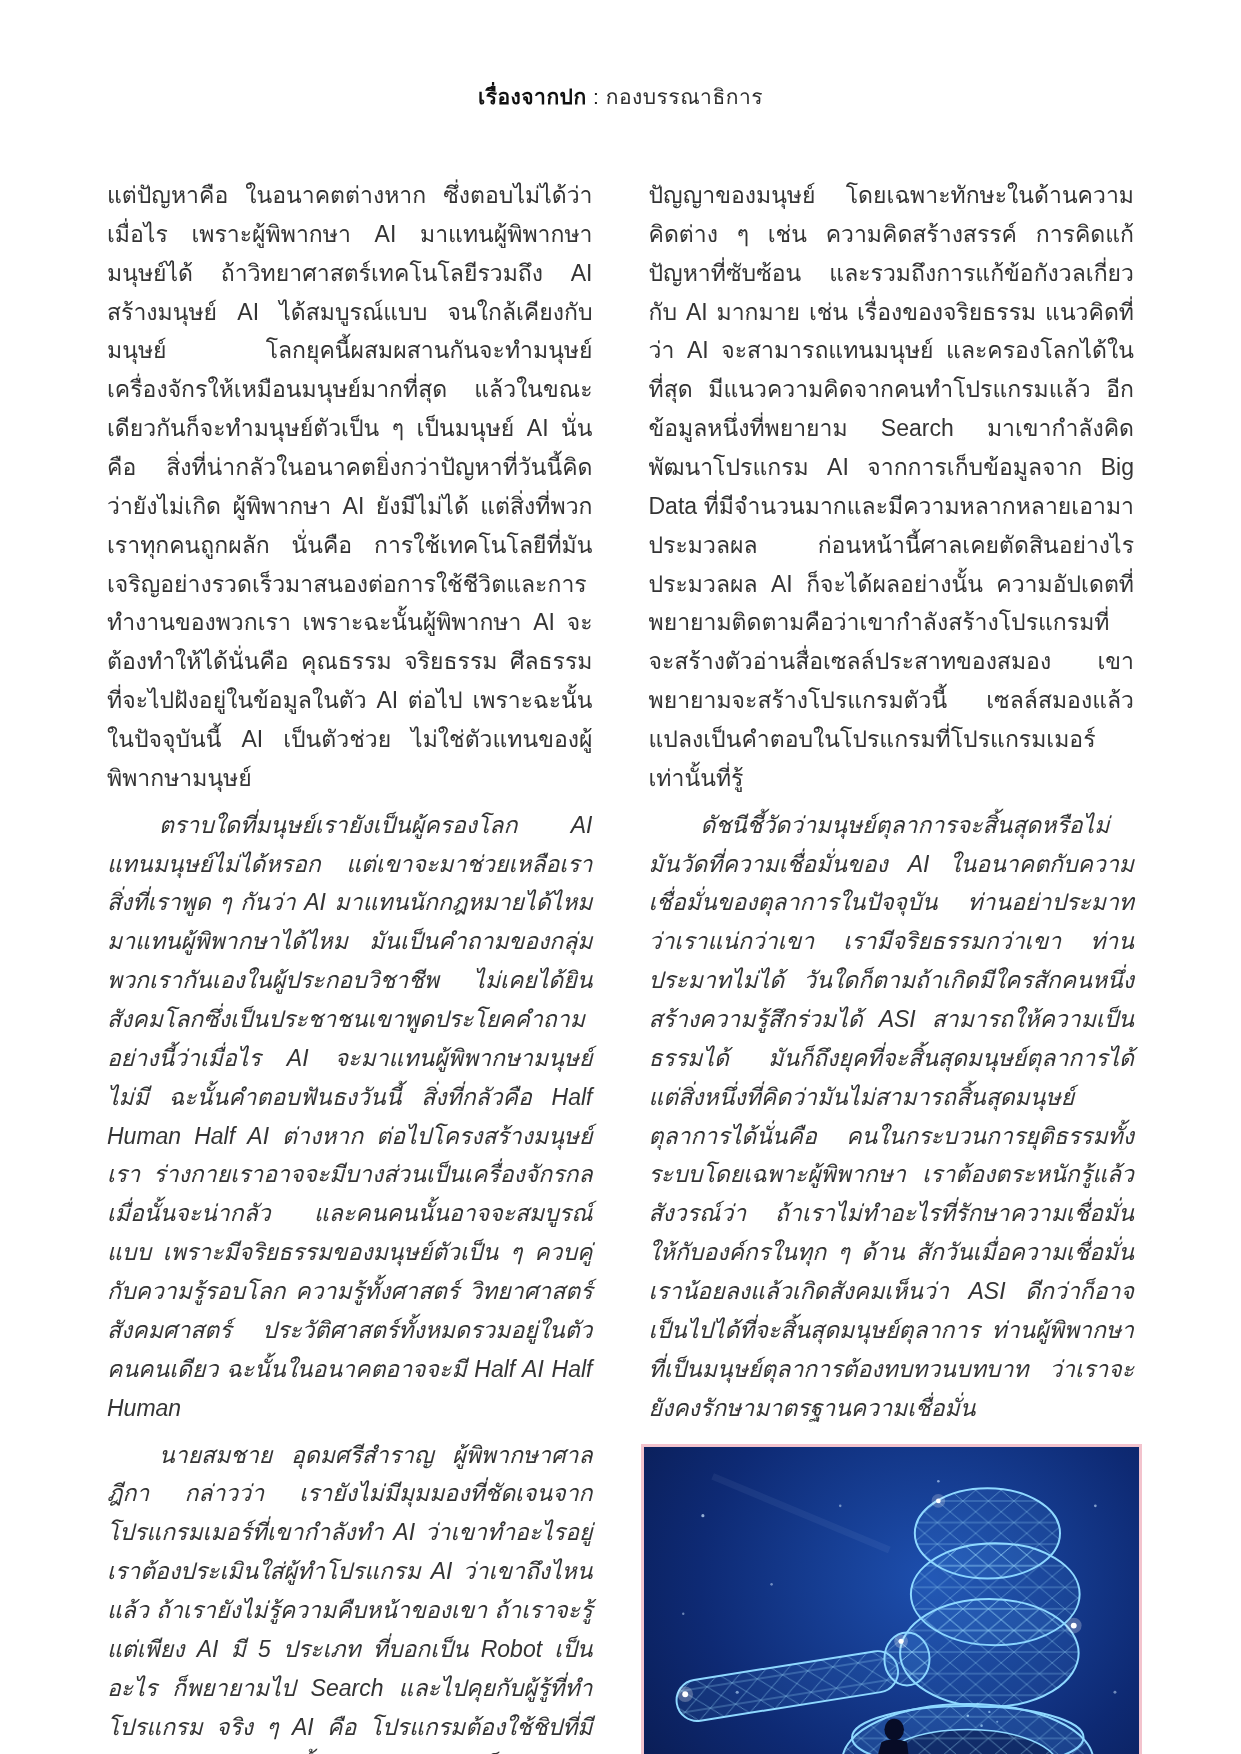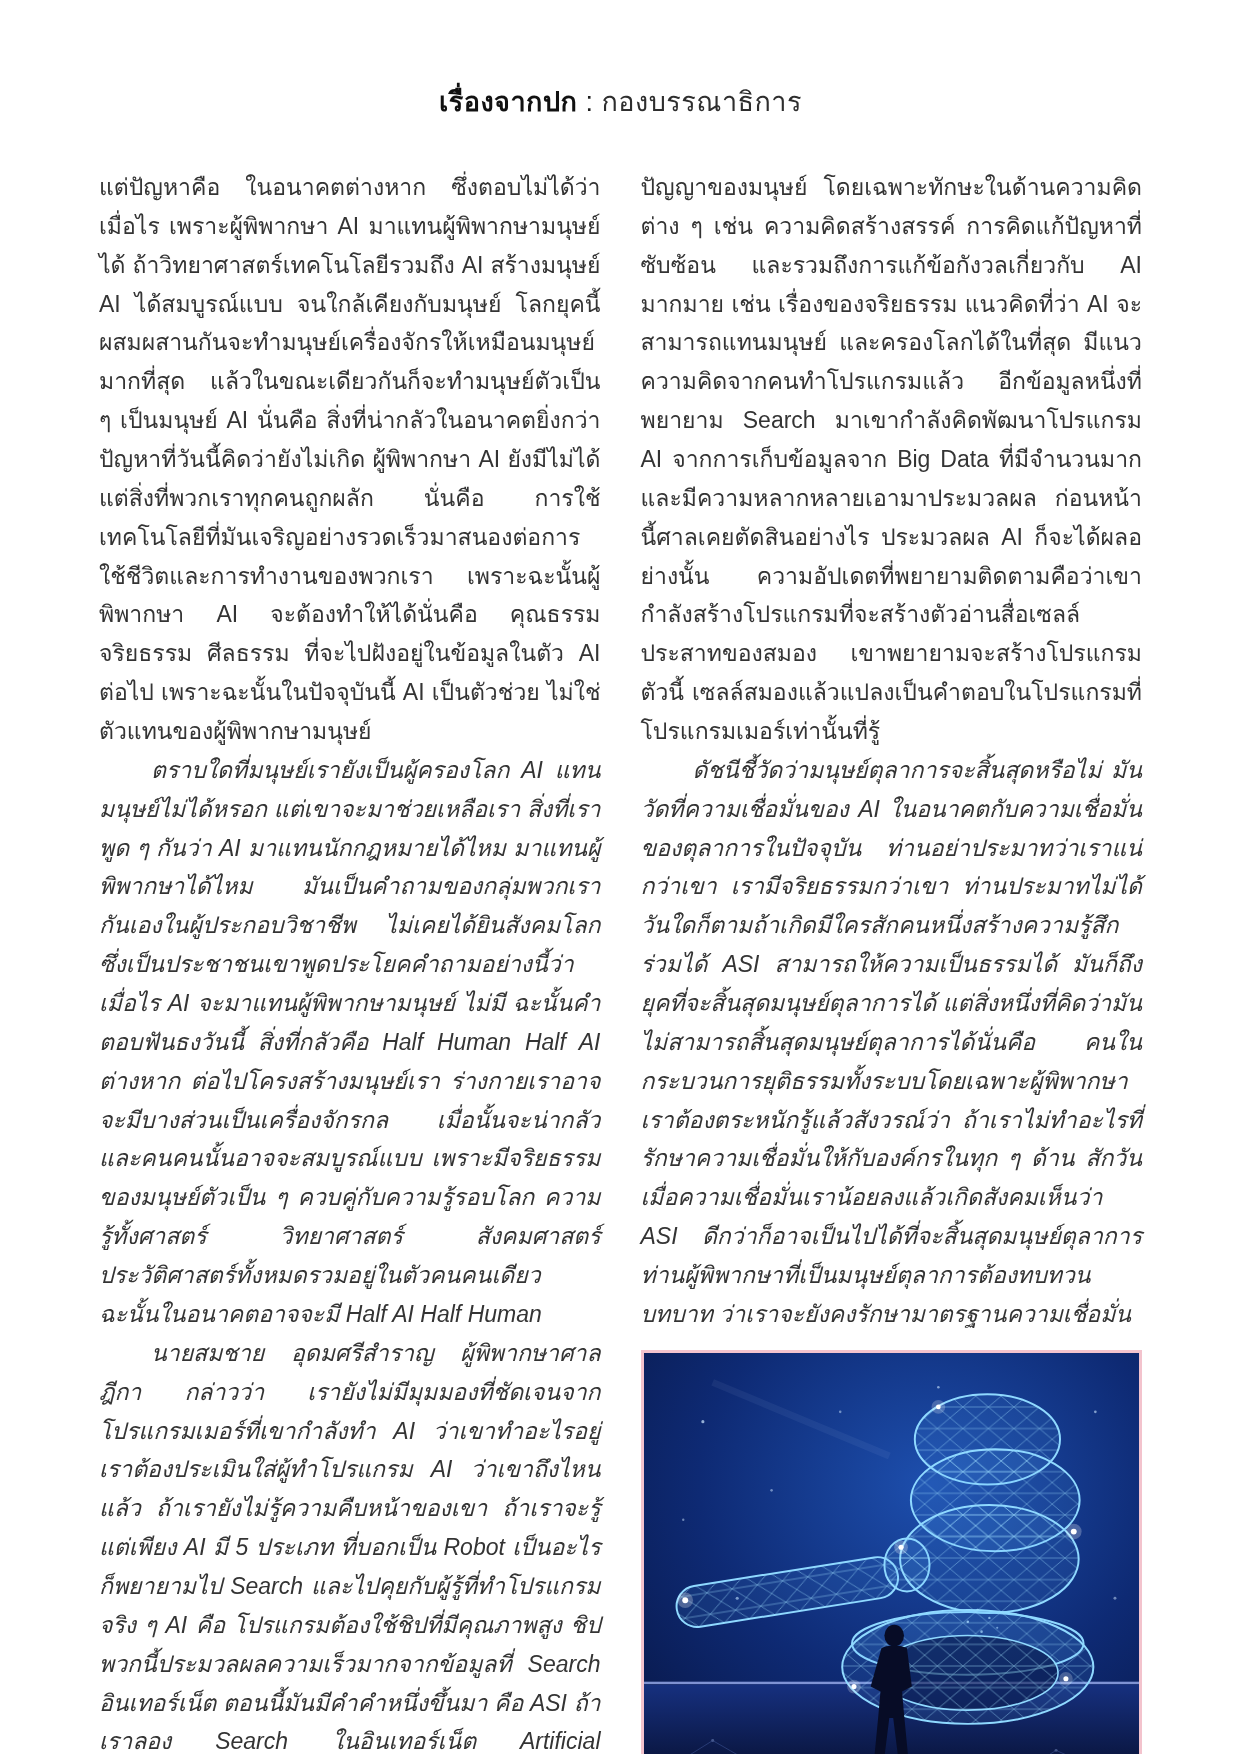--- a/index.html
+++ b/index.html
@@ -15,21 +15,21 @@
     background: #ffffff;
     overflow: hidden;
     color: #333333;
   }
   .header {
     position: absolute;
     top: 80px;
     left: 0;
     width: 100%;
     text-align: center;
-    font-size: 27px;
+    font-size: 21px;
     color: #1e1e1e;
     letter-spacing: 0.5px;
   }
   .header .section-title { font-weight: bold; color: #111111; }
   .header .author { font-weight: normal; color: #2e2e2e; }
 
   .columns {
     position: absolute;
     top: 168px;
     left: 99px;
@@ -37,21 +37,21 @@
     display: flex;
     gap: 40px;
   }
   .col {
     flex: 1 1 0;
     font-size: 23px;
     line-height: 1.69;
     text-align: justify;
     color: #343434;
   }
-  .col p { margin: 0; }
+  .col p { margin: 8px; }
   .col p.indent { text-indent: 52px; font-style: italic; }
 
   figure.article-image {
     margin: 16px 0 0 0;
     width: 100%;
     box-sizing: border-box;
     border: 3px solid #f3c3cd;
     line-height: 0;
     background: #0b2060;
   }

